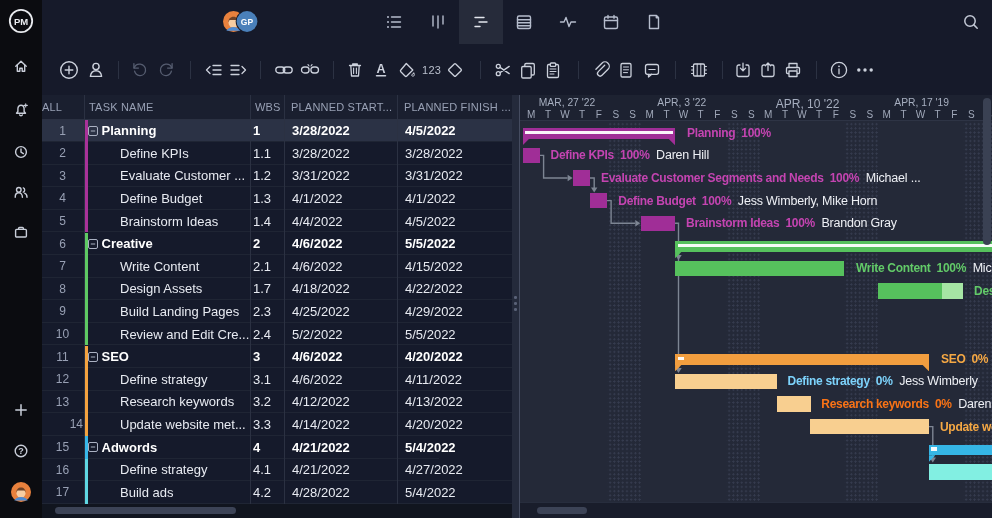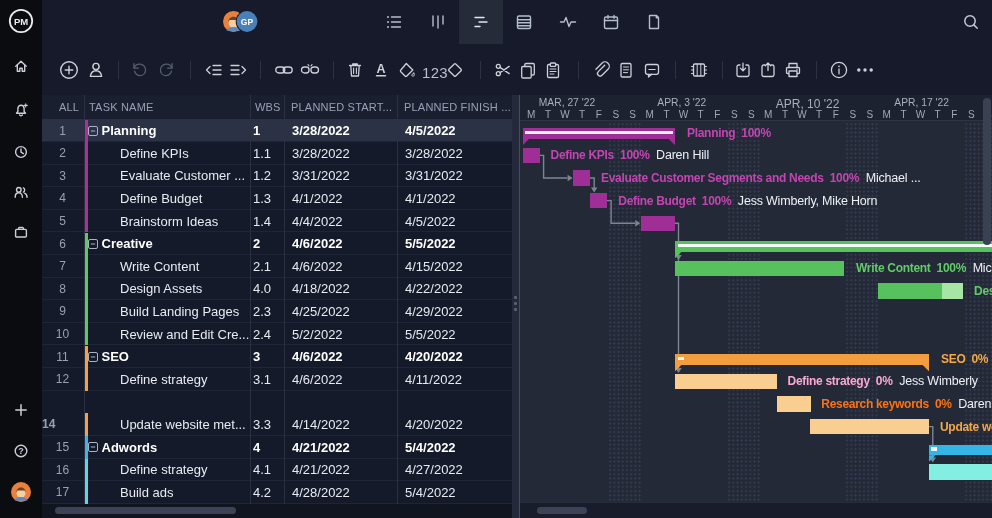--- a/index.html
+++ b/index.html
@@ -137,21 +137,21 @@
       <path d="M8.6 8 V13.5 M11.4 8 V13.5" stroke-width="1.1"></path>
     </svg>
 <svg class="abs" style="left:329px;top:16px" width="20" height="20" viewBox="0 0 20 20" fill="none" stroke="#ccd1dc" stroke-width="1.3" stroke-linecap="round" stroke-linejoin="round">
       <text x="10" y="13" font-size="12.5" font-weight="bold" fill="#ccd1dc" stroke="none" text-anchor="middle">A</text>
       <path d="M5.5 15.7 H14.5" stroke-width="1.5"></path>
     </svg>
 <svg class="abs" style="left:354.5px;top:16px" width="20" height="20" viewBox="0 0 20 20" fill="none" stroke="#ccd1dc" stroke-width="1.3" stroke-linecap="round" stroke-linejoin="round">
       <path d="M9.3 3.5 L15.8 10 L9.8 16 C9.3 16.5 8.5 16.5 8 16 L3.8 11.8 C3.3 11.3 3.3 10.5 3.8 10 Z"></path>
       <path d="M16.8 13.2 C17.5 14.3 17.5 15.3 16.8 15.9 C16.1 16.5 15.2 16.3 14.8 15.5 C14.5 14.8 15.5 13.6 16.8 13.2 Z" stroke-width="1"></path>
     </svg>
-<div class="abs" style="left:380px;top:19.5px;width:26px;height:14px;color:#b9bfcc;font-size:15px;letter-spacing:.3px">123</div>
+<div class="abs" style="left:380px;top:19.5px;width:26px;height:14px;color:#b9bfcc;font-size:11px;letter-spacing:.3px">123</div>
 <svg class="abs" style="left:403px;top:16px" width="20" height="20" viewBox="0 0 20 20" fill="none" stroke="#ccd1dc" stroke-width="1.3" stroke-linecap="round" stroke-linejoin="round">
       <rect x="5.2" y="5.2" width="9.6" height="9.6" rx="1" transform="rotate(45 10 10)"></rect>
     </svg>
 <div class="abs" style="left:438px;top:17px;width:1px;height:18px;background:#2c3243"></div>
 <svg class="abs" style="left:451px;top:16px" width="20" height="20" viewBox="0 0 20 20" fill="none" stroke="#ccd1dc" stroke-width="1.3" stroke-linecap="round" stroke-linejoin="round">
       <circle cx="5.3" cy="6.3" r="2"></circle>
       <circle cx="5.3" cy="13.7" r="2"></circle>
       <path d="M7 7.4 L16.2 13.6 M7 12.6 L16.2 6.4"></path>
     </svg>
 <svg class="abs" style="left:475.5px;top:16px" width="20" height="20" viewBox="0 0 20 20" fill="none" stroke="#ccd1dc" stroke-width="1.3" stroke-linecap="round" stroke-linejoin="round">
@@ -204,21 +204,21 @@
       <circle cx="10" cy="6.3" r=".9" fill="#ccd1dc" stroke="none"></circle>
     </svg>
 <svg class="abs" style="left:812.5px;top:16px" width="20" height="20" viewBox="0 0 20 20" fill="none" stroke="#ccd1dc" stroke-width="1.3" stroke-linecap="round" stroke-linejoin="round">
       <circle cx="3.8" cy="10" r="1.7" fill="#ccd1dc" stroke="none"></circle>
       <circle cx="10" cy="10" r="1.7" fill="#ccd1dc" stroke="none"></circle>
       <circle cx="16.2" cy="10" r="1.7" fill="#ccd1dc" stroke="none"></circle>
     </svg>
 </div>
 <div class="abs" style="left:42px;top:95px;width:470px;height:423px;background:#151a2b;overflow:hidden">
 <div class="abs" style="left:0;top:0;width:470px;height:24.5px;background:#1a1f2f;border-bottom:1px solid #2b3142;color:#98a0b4;font-size:11px;letter-spacing:.2px">
-<span class="abs" style="left:0;top:6px;width:54px;text-align:center">ALL</span>
+<span class="abs" style="left:0;top:6px;width:41px;text-align:left">ALL</span>
 <span class="abs" style="left:47px;top:6px">TASK NAME</span>
 <span class="abs" style="left:213px;top:6px">WBS</span>
 <span class="abs" style="left:249px;top:6px">PLANNED START...</span>
 <span class="abs" style="left:362px;top:6px">PLANNED FINISH ...</span>
 </div>
 <div class="abs" style="left:0;top:24.5px;width:470px;height:22.6px;background:#2b3245;border-bottom:1px solid #1f2534;font-size:13px;color:#ffffff;font-weight:bold">
 <span class="abs" style="left:0;top:4px;width:41px;text-align:center;font-size:12px;color:#98a0b4;font-weight:normal">1</span>
 <div class="abs" style="left:41.5px;top:0;width:4px;height:22.6px;background:#a83299"></div>
 <svg class="abs" style="left:46px;top:6.3px" width="10" height="10" viewBox="0 0 10 10" fill="none" stroke="#aab1c2" stroke-width="1">
         <rect x="0.5" y="0.5" width="9" height="9" rx="1.5"></rect>
@@ -278,21 +278,21 @@
 <div class="abs" style="left:41.5px;top:0;width:4px;height:22.6px;background:#5ec963"></div>
 <span class="abs" style="left:78px;top:3.8px">Write Content</span>
 <span class="abs" style="left:211px;top:3.8px">2.1</span>
 <span class="abs" style="left:250px;top:3.8px">4/6/2022</span>
 <span class="abs" style="left:363px;top:3.8px">4/15/2022</span>
 </div>
 <div class="abs" style="left:0;top:182.7px;width:470px;height:22.6px;background:transparent;border-bottom:1px solid #1f2534;font-size:13px;color:#e7eaf1;font-weight:normal">
 <span class="abs" style="left:0;top:4px;width:41px;text-align:center;font-size:12px;color:#98a0b4;font-weight:normal">8</span>
 <div class="abs" style="left:41.5px;top:0;width:4px;height:22.6px;background:#5ec963"></div>
 <span class="abs" style="left:78px;top:3.8px">Design Assets</span>
-<span class="abs" style="left:211px;top:3.8px">4.0</span>
+<span class="abs" style="left:211px;top:3.8px">1.7</span>
 <span class="abs" style="left:250px;top:3.8px">4/18/2022</span>
 <span class="abs" style="left:363px;top:3.8px">4/22/2022</span>
 </div>
 <div class="abs" style="left:0;top:205.29999999999998px;width:470px;height:22.6px;background:transparent;border-bottom:1px solid #1f2534;font-size:13px;color:#e7eaf1;font-weight:normal">
 <span class="abs" style="left:0;top:4px;width:41px;text-align:center;font-size:12px;color:#98a0b4;font-weight:normal">9</span>
 <div class="abs" style="left:41.5px;top:0;width:4px;height:22.6px;background:#5ec963"></div>
 <span class="abs" style="left:78px;top:3.8px">Build Landing Pages</span>
 <span class="abs" style="left:211px;top:3.8px">2.3</span>
 <span class="abs" style="left:250px;top:3.8px">4/25/2022</span>
 <span class="abs" style="left:363px;top:3.8px">4/29/2022</span>
@@ -318,22 +318,30 @@
 <span class="abs" style="left:363px;top:3.8px">4/20/2022</span>
 </div>
 <div class="abs" style="left:0;top:273.09999999999997px;width:470px;height:22.6px;background:transparent;border-bottom:1px solid #1f2534;font-size:13px;color:#e7eaf1;font-weight:normal">
 <span class="abs" style="left:0;top:4px;width:41px;text-align:center;font-size:12px;color:#98a0b4;font-weight:normal">12</span>
 <div class="abs" style="left:41.5px;top:0;width:4px;height:22.6px;background:#f3a23f"></div>
 <span class="abs" style="left:78px;top:3.8px">Define strategy</span>
 <span class="abs" style="left:211px;top:3.8px">3.1</span>
 <span class="abs" style="left:250px;top:3.8px">4/6/2022</span>
 <span class="abs" style="left:363px;top:3.8px">4/11/2022</span>
 </div>
+<div class="abs" style="left:0;top:295.7px;width:470px;height:22.6px;background:transparent;border-bottom:1px solid #1f2534;font-size:13px;color:#e7eaf1;font-weight:normal">
+<span class="abs" style="left:0;top:4px;width:41px;text-align:center;font-size:12px;color:#98a0b4;font-weight:normal">13</span>
+<div class="abs" style="left:41.5px;top:0;width:4px;height:22.6px;background:#f3a23f"></div>
+<span class="abs" style="left:78px;top:3.8px">Research keywords</span>
+<span class="abs" style="left:211px;top:3.8px">3.2</span>
+<span class="abs" style="left:250px;top:3.8px">4/12/2022</span>
+<span class="abs" style="left:363px;top:3.8px">4/13/2022</span>
+</div>
 <div class="abs" style="left:0;top:318.3px;width:470px;height:22.6px;background:transparent;border-bottom:1px solid #1f2534;font-size:13px;color:#e7eaf1;font-weight:normal">
-<span class="abs" style="left:0;top:4px;width:41px;text-align:left;font-size:12px;color:#98a0b4;font-weight:bold">14</span>
+<span class="abs" style="left:0;top:4px;width:41px;text-align:right;font-size:12px;color:#98a0b4;font-weight:normal">14</span>
 <div class="abs" style="left:41.5px;top:0;width:4px;height:22.6px;background:#f3a23f"></div>
 <span class="abs" style="left:78px;top:3.8px">Update website met...</span>
 <span class="abs" style="left:211px;top:3.8px">3.3</span>
 <span class="abs" style="left:250px;top:3.8px">4/14/2022</span>
 <span class="abs" style="left:363px;top:3.8px">4/20/2022</span>
 </div>
 <div class="abs" style="left:0;top:341px;width:397px;height:22.6px;background:transparent;border-bottom:1px solid #1f2534;font-size:13px;color:#ffffff;font-weight:bold">
 <span class="abs" style="left:0;top:4px;width:41px;text-align:center;font-size:12px;color:#98a0b4;font-weight:normal">15</span>
 <div class="abs" style="left:41.5px;top:0;width:4px;height:22.6px;background:#38b7e8"></div>
 <svg class="abs" style="left:46px;top:6.3px" width="10" height="10" viewBox="0 0 10 10" fill="none" stroke="#aab1c2" stroke-width="1">
@@ -371,21 +379,21 @@
 <div class="abs" style="left:512px;top:95px;width:7.4px;height:423px;background:#242a3b">
     <div class="abs" style="left:2.4px;top:201px;width:2.6px;height:2.6px;border-radius:50%;background:#5a6278"></div>
     <div class="abs" style="left:2.4px;top:207px;width:2.6px;height:2.6px;border-radius:50%;background:#5a6278"></div>
     <div class="abs" style="left:2.4px;top:213px;width:2.6px;height:2.6px;border-radius:50%;background:#5a6278"></div>
   </div>
 <div class="abs" style="left:519.4px;top:95px;width:472.6px;height:423px;background:#242938;overflow:hidden;border-left:1.5px solid #454c60">
 <div class="abs" style="left:0;top:0;width:472.6px;height:26px;background:#1d2231;border-bottom:1px solid #2e3445"></div>
 <div class="abs" style="left:18.4px;top:2px;font-size:10.3px;color:#a6aebf">MAR, 27 '22</div>
 <div class="abs" style="left:136.9px;top:2px;font-size:10.3px;color:#a6aebf">APR, 3 '22</div>
 <div class="abs" style="left:255.4px;top:2px;font-size:12px;color:#a6aebf">APR, 10 '22</div>
-<div class="abs" style="left:373.9px;top:2px;font-size:10.3px;color:#a6aebf">APR, 17 '22</div>
+<div class="abs" style="left:373.9px;top:2px;font-size:10.3px;color:#a6aebf">APR, 17 '19</div>
 <div class="abs" style="left:2.8px;top:14px;width:16px;text-align:center;font-size:10px;color:#a0a8b9">M</div>
 <div class="abs" style="left:19.7px;top:14px;width:16px;text-align:center;font-size:10px;color:#a0a8b9">T</div>
 <div class="abs" style="left:36.6px;top:14px;width:16px;text-align:center;font-size:10px;color:#a0a8b9">W</div>
 <div class="abs" style="left:53.6px;top:14px;width:16px;text-align:center;font-size:10px;color:#a0a8b9">T</div>
 <div class="abs" style="left:70.5px;top:14px;width:16px;text-align:center;font-size:10px;color:#a0a8b9">F</div>
 <div class="abs" style="left:87.4px;top:14px;width:16px;text-align:center;font-size:10px;color:#a0a8b9">S</div>
 <div class="abs" style="left:104.3px;top:14px;width:16px;text-align:center;font-size:10px;color:#a0a8b9">S</div>
 <div class="abs" style="left:121.3px;top:14px;width:16px;text-align:center;font-size:10px;color:#a0a8b9">M</div>
 <div class="abs" style="left:138.2px;top:14px;width:16px;text-align:center;font-size:10px;color:#a0a8b9">T</div>
 <div class="abs" style="left:155.1px;top:14px;width:16px;text-align:center;font-size:10px;color:#a0a8b9">W</div>
@@ -451,21 +459,22 @@
 <div class="abs" style="left:290.1px;top:323.9px;width:118.5px;height:15.5px;background:#f8cf90"></div>
 <div class="abs" style="left:408.6px;top:349.7px;width:200px;height:10.5px;background:#35b5e5">
       <div class="abs" style="left:2.5px;top:2.8px;width:6px;height:3.2px;background:rgba(255,255,255,.95)"></div>
       <div class="abs" style="left:0;top:10.5px;width:6.5px;height:6.5px;background:#35b5e5;clip-path:polygon(0 0,100% 0,0 100%)"></div>
     </div>
 <div class="abs" style="left:408.6px;top:369.1px;width:118.5px;height:15.5px;background:#82efe2"></div>
 <div class="lbl" style="left:166.6px;top:29.8px"><span style="color:#c444b1">Planning&nbsp;&nbsp;100%</span></div>
 <div class="lbl" style="left:30.2px;top:52.4px"><span style="color:#c444b1">Define KPIs&nbsp;&nbsp;100%</span><span class="as">&nbsp; Daren Hill</span></div>
 <div class="lbl" style="left:80.6px;top:75.0px"><span style="color:#c444b1">Evaluate Customer Segments and Needs&nbsp;&nbsp;100%</span><span class="as">&nbsp; Michael ...</span></div>
 <div class="lbl" style="left:97.9px;top:97.6px"><span style="color:#c444b1">Define Budget&nbsp;&nbsp;100%</span><span class="as">&nbsp; Jess Wimberly, Mike Horn</span></div>
+<div class="lbl" style="left:165.7px;top:120.2px"><span style="color:#c444b1">Brainstorm Ideas&nbsp;&nbsp;100%</span><span class="as">&nbsp; Brandon Gray</span></div>
 <div class="lbl" style="left:335.6px;top:165.4px"><span style="color:#62ca68">Write Content&nbsp;&nbsp;100%</span><span class="as">&nbsp; Michael ...</span></div>
 <div class="lbl" style="left:453.7px;top:188.0px"><span style="color:#62ca68">Design Assets&nbsp;&nbsp;76%</span></div>
 <div class="lbl" style="left:420.6px;top:255.8px"><span style="color:#f5a844">SEO&nbsp;&nbsp;0%</span></div>
-<div class="lbl" style="left:267.2px;top:278.4px"><span style="color:#f9a8d4">Define strategy&nbsp;&nbsp;0%</span><span class="as">&nbsp; Jess Wimberly</span></div>
+<div class="lbl" style="left:267.2px;top:278.4px"><span style="color:#7dd3fc">Define strategy&nbsp;&nbsp;0%</span><span class="as">&nbsp; Jess Wimberly</span></div>
 <div class="lbl" style="left:300.9px;top:301.0px"><span style="color:#f97316">Research keywords&nbsp;&nbsp;0%</span><span class="as">&nbsp; Daren Hill</span></div>
 <div class="lbl" style="left:419.6px;top:323.6px"><span style="color:#f5a844">Update website metadata&nbsp;&nbsp;0%</span></div>
 <div class="abs" style="left:462.6px;top:3px;width:8px;height:147px;border-radius:4px;background:#3a4153"></div>
 <div class="abs" style="left:0;top:406.5px;width:472.6px;height:16.5px;background:#191d2b;border-top:1px solid #272d3d"></div>
 <div class="abs" style="left:16.6px;top:411.5px;width:50px;height:7px;border-radius:3.5px;background:#3c4356"></div>
 </div>
 </body></html>

